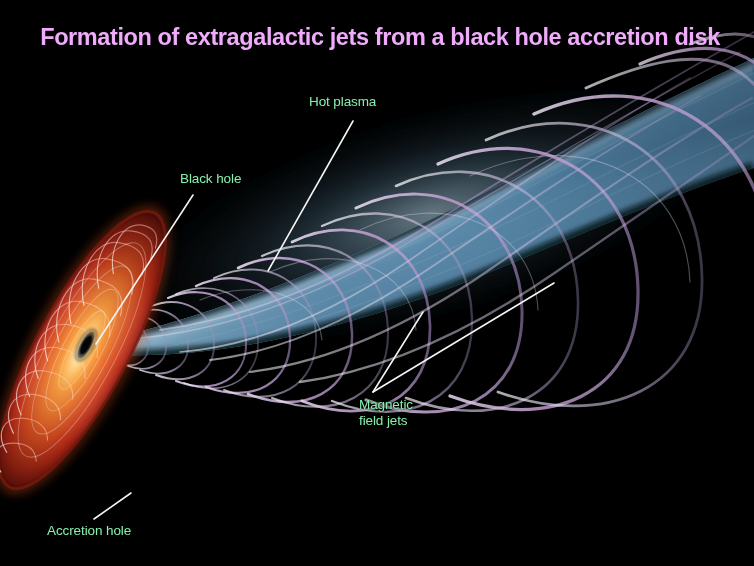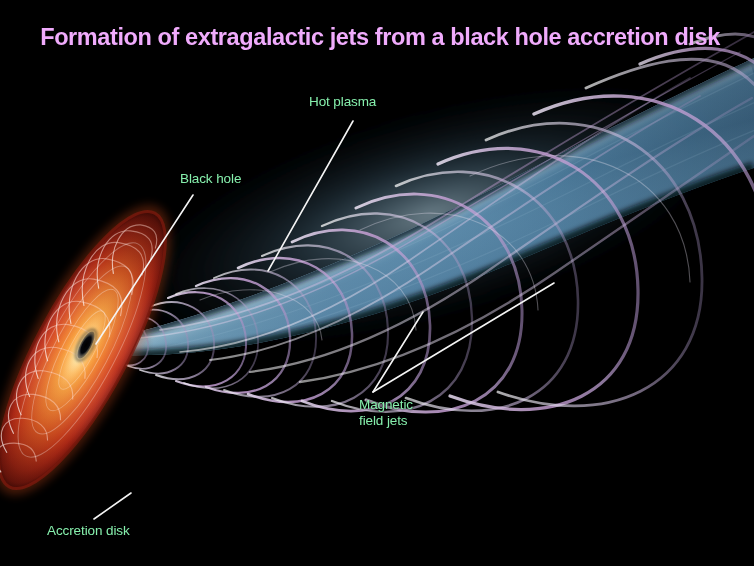--- a/index.html
+++ b/index.html
@@ -303,15 +303,15 @@
   </svg>
 
   <div id="title">Formation of extragalactic jets from a black hole accretion disk</div>
 
   <div class="label" id="label-hot-plasma">Hot plasma</div>
 
   <div class="label" id="label-black-hole">Black hole</div>
 
   <div class="label" id="label-magnetic"><span>Magnetic</span><br><span>field jets</span></div>
 
-  <div class="label" id="label-accretion">Accretion disk</div>
+  <div class="label" id="label-accretion">Accretion hole</div>
 
 </div>
 
 </body></html>

